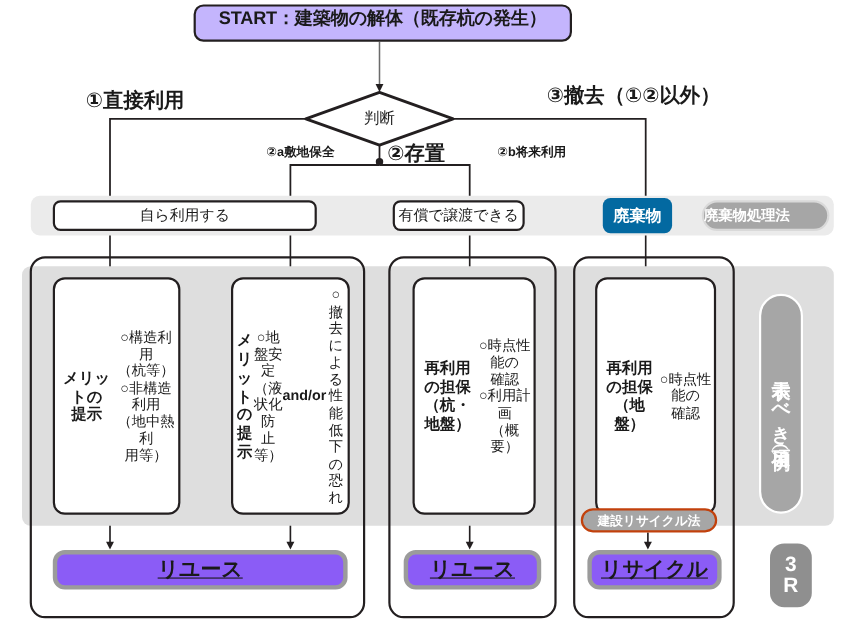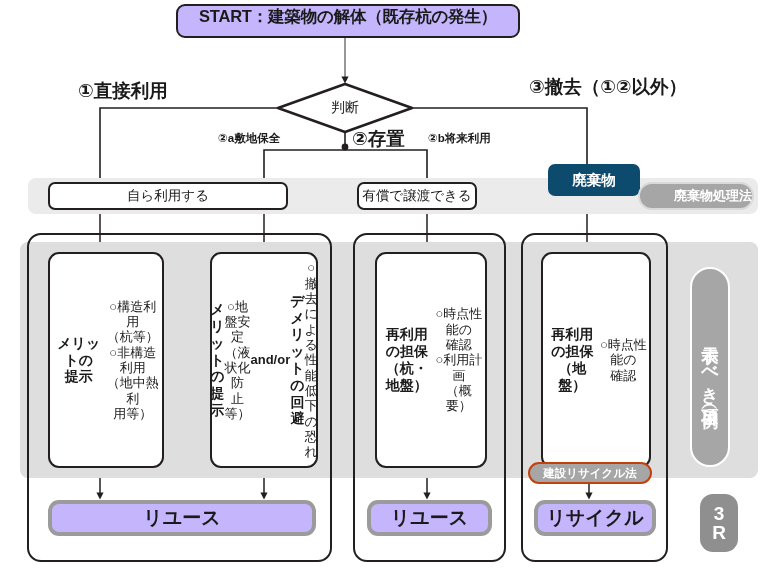--- a/index.html
+++ b/index.html
@@ -58,28 +58,29 @@
   }
 
   
   .branch-cap {
     font-size: 18.5px;
     font-weight: bold;
     white-space: nowrap;
     z-index: 4;
   }
   .cap-direct { left: 78px; top: 78px; }
-  .cap-remove { left: 529px; top: 74px; }
+  .cap-remove { left: 497px; top: 74px; }
   .cap-store  { left: 352px; top: 126px; font-size: 18.5px; }
 
   .sub-cap {
     font-size: 11.5px;
     font-weight: bold;
     white-space: nowrap;
     z-index: 4;
+    margin-left: 24px;
   }
   .cap-2a { left: 218px; top: 131px; }
   .cap-2b { left: 428px; top: 131px; }
 
   
   .gray-band {
     left: 28px; top: 178px;
     width: 730px; height: 36px;
     background: #ebebeb;
     border-radius: 8px;
@@ -95,42 +96,42 @@
     display: flex;
     align-items: center;
     justify-content: center;
     font-size: 13.5px;
     z-index: 5;
   }
   .r1-self  { left: 48px;  top: 182px; width: 240px; }
   .r1-sell  { left: 357px; top: 182px; width: 120px; }
 
   .r1-waste {
-    left: 548px; top: 164px;
-    width: 92px; height: 32px;
-    background: #0c4a6e;
+    left: 548px; top: 180px;
+    width: 63px; height: 32px;
+    background: #0369a1;
     color: #ffffff;
     border-radius: 7px;
     display: flex;
     align-items: center;
     justify-content: center;
     font-size: 14.5px;
     font-weight: bold;
     z-index: 5;
   }
   .pill-law {
     left: 638px; top: 182px;
     width: 116px; height: 28px;
     background: #a6a6a6;
     color: #ffffff;
     border: 2px solid #d9d9d9;
     border-radius: 14px;
     display: flex;
     align-items: center;
-    justify-content: flex-end;
+    justify-content: flex-start;
     font-size: 13px;
     font-weight: bold;
     z-index: 5;
   }
 
   
   .col-outline {
     top: 233px;
     height: 329px;
     border: 2px solid #231f20;
@@ -185,30 +186,31 @@
   }
   .detail-box .andor {
     font-weight: bold;
     font-size: 13px;
     line-height: 1.3;
   }
 
   
   .result-btn {
     height: 36px;
-    background: #c4b5fd;
+    background: #8b5cf6;
     border: 4px solid #9b9b9b;
     border-radius: 11px;
     display: flex;
     align-items: center;
     justify-content: center;
     font-size: 19px;
     font-weight: bold;
     color: #1a1a1a;
     z-index: 5;
+    text-decoration: underline;
   }
   .b1 { left: 48px;  top: 500px; width: 268px; }
   .b2 { left: 367px; top: 500px; width: 125px; }
   .b3 { left: 534px; top: 500px; width: 122px; }
 
   .pill-recycle-law {
     left: 528px; top: 462px;
     width: 124px; height: 22px;
     background: #a6a6a6;
     color: #ffffff;
@@ -343,22 +345,20 @@
 用等）</div>
   </div>
 
   <div class="abs detail-box d2">
     <div class="hd">メリットの
 提示</div>
     <div class="li">○地盤安定
 （液状化防
 止等）</div>
     <div class="andor">and/or</div>
-    <div class="hd">デメリットの
-回避</div>
     <div class="li">○撤去による
 性能低下の
 恐れ</div>
   </div>
 
   <div class="abs detail-box d3">
     <div class="hd">再利用の担保
 （杭・地盤）</div>
     <div class="li">○時点性能の
 確認

